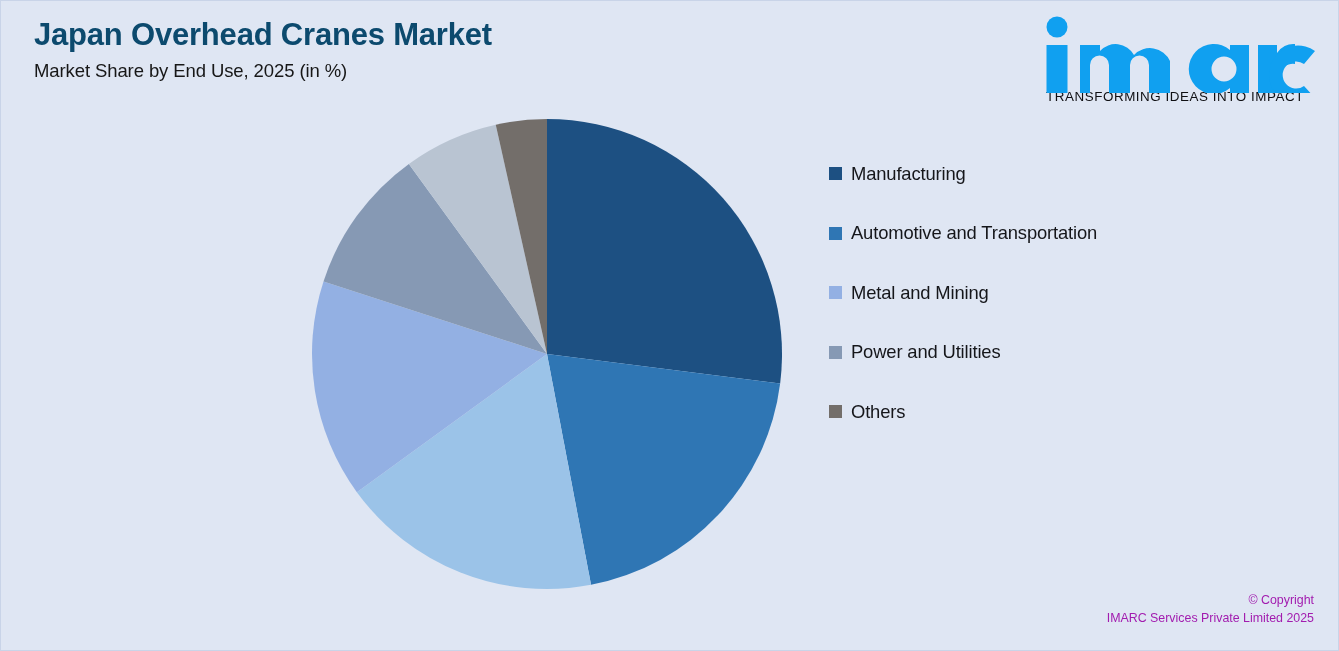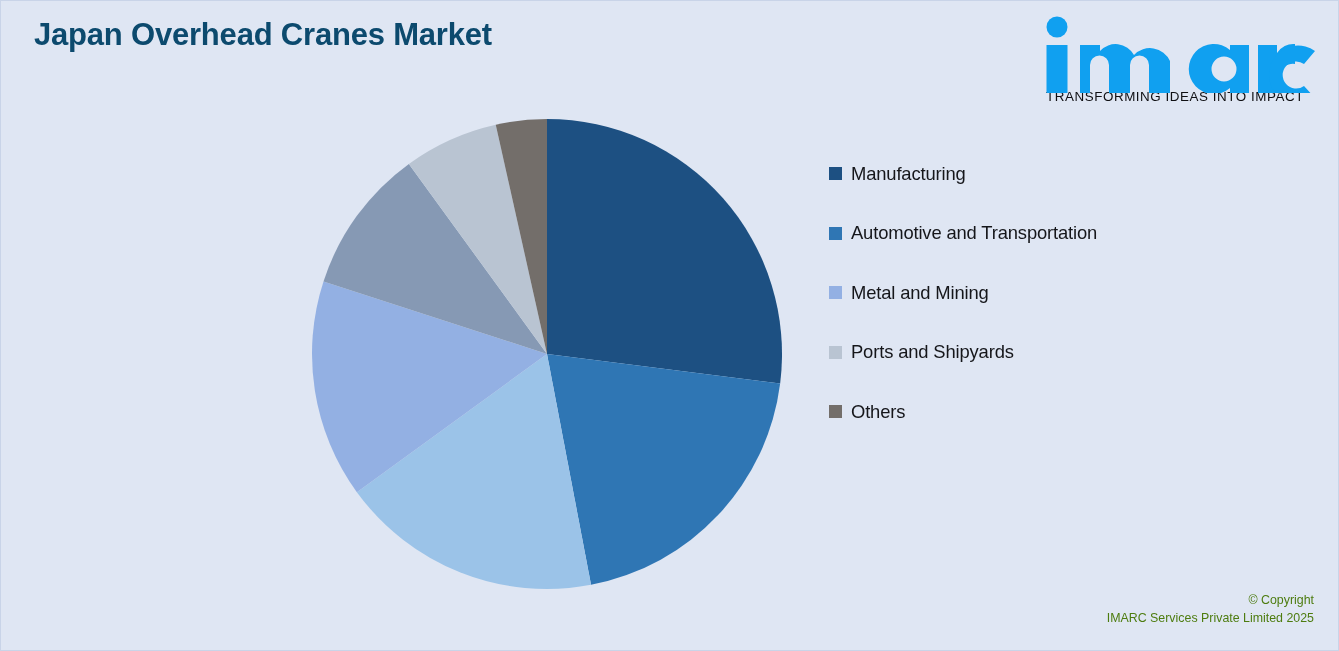--- a/index.html
+++ b/index.html
@@ -103,31 +103,32 @@
   
   #footer {
     position: absolute;
     right: 24px;
     bottom: 22px;
     text-align: right;
     line-height: 1.45;
   }
   .footer-line {
     font-size: 12.4px;
-    color: #4d7c0f;
+    color: #a21caf;
     white-space: nowrap;
   }
 </style>
 </head>
 <body>
 
 <div id="canvas">
 
   <div id="header">
     <div id="chart-title">Japan Overhead Cranes Market</div>
+    <div id="chart-subtitle">Market Share by End Use, 2025 (in %)</div>
   </div>
 
   <div id="logo-block">
     <div id="logo-wordmark">
       <svg width="282" height="78" viewBox="0 0 282 78" xmlns="http://www.w3.org/2000/svg">
         <circle cx="23" cy="12" r="10.5" fill="#10a0f0"></circle>
         <g fill="#10a0f0">
           <rect x="12.5" y="30" width="21" height="48" rx="0"></rect>
           <path d="M46 30 h20 v6 a21 21 0 0 1 34 4 a22 22 0 0 1 36 6 v32 h-21 V50 a9.5 9.5 0 0 0 -19 0 v28 h-21 V50 a9.5 9.5 0 0 0 -19 0 v28 H46 z"></path>
           <path d="M196 30 h19 v48 h-19 v-5 a25 25 0 1 1 0 -38 z M177.5 54 a12.5 12.5 0 1 0 25 0 a12.5 12.5 0 0 0 -25 0 z"></path>
@@ -160,22 +161,22 @@
     </div>
     <div class="legend-item">
       <span class="legend-swatch" style="background: rgb(47, 118, 180);"></span>
       <span class="legend-label">Automotive and Transportation</span>
     </div>
     <div class="legend-item">
       <span class="legend-swatch" style="background: rgb(147, 176, 227);"></span>
       <span class="legend-label">Metal and Mining</span>
     </div>
     <div class="legend-item">
-      <span class="legend-swatch" style="background: rgb(185, 196, 210);"></span>
-      <span class="legend-label">Ports and Shipyards</span>
+      <span class="legend-swatch" style="background: rgb(134, 153, 180);"></span>
+      <span class="legend-label">Power and Utilities</span>
     </div>
     <div class="legend-item">
       <span class="legend-swatch" style="background: rgb(115, 110, 106);"></span>
       <span class="legend-label">Others</span>
     </div>
   </div>
 
   <div id="footer">
     <div class="footer-line">© Copyright</div>
     <div class="footer-line">IMARC Services Private Limited 2025</div>

